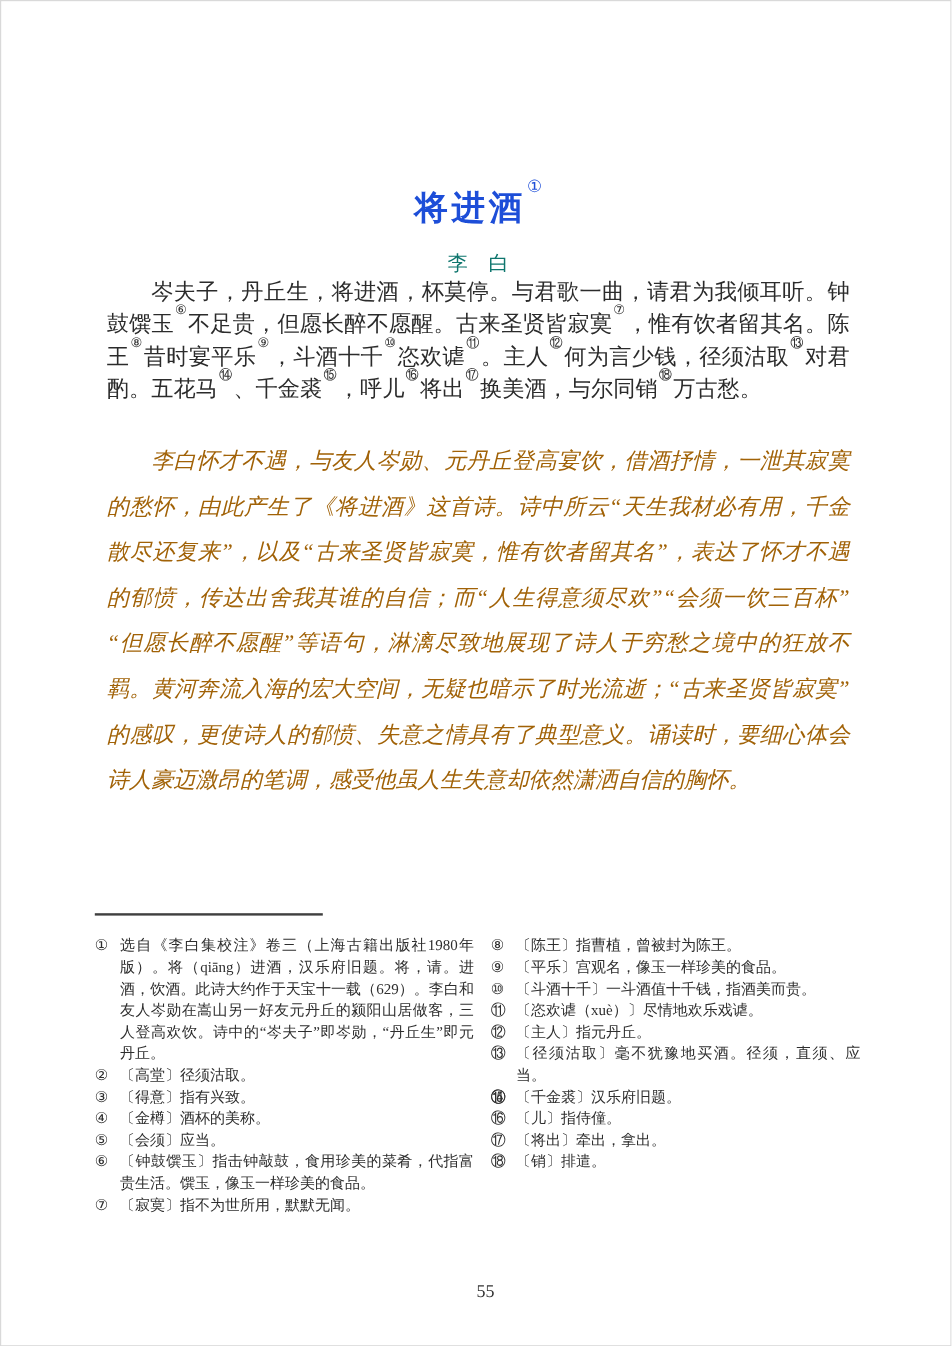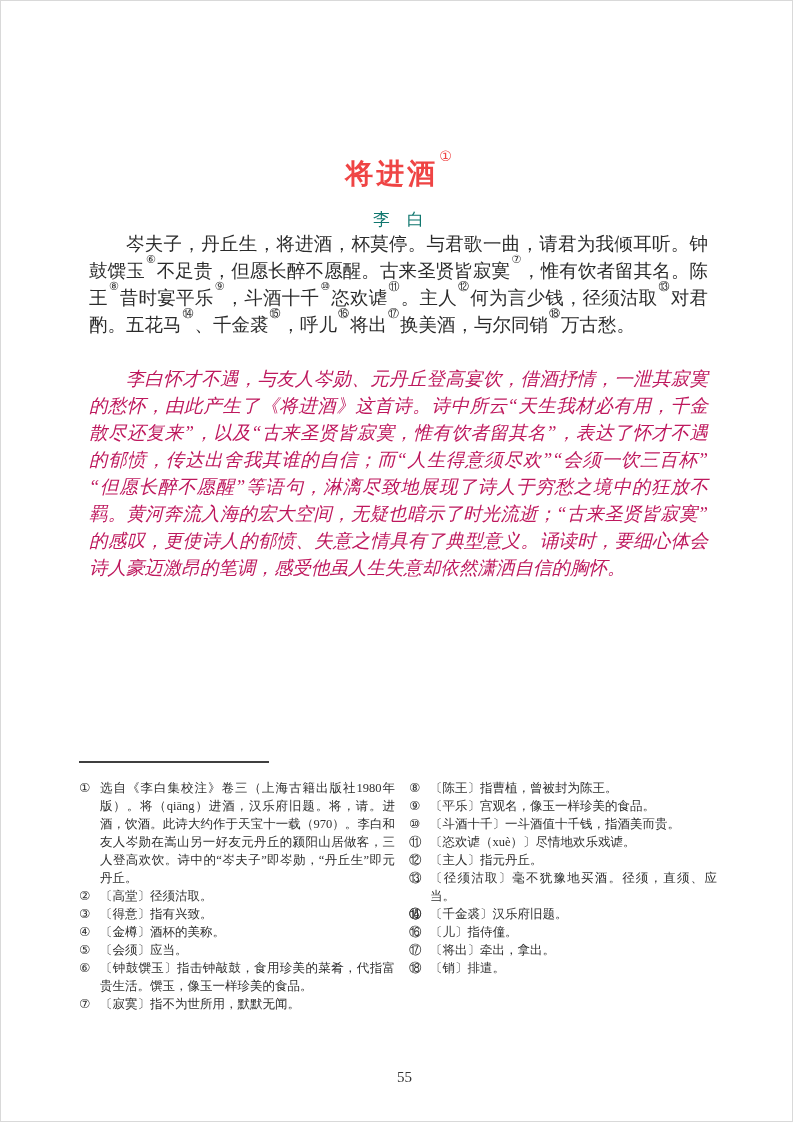--- a/index.html
+++ b/index.html
@@ -19,21 +19,21 @@
     left: 88px;
     width: 619px;
     top: 0;
   }
   .poem-title {
     margin: 148px 0 0 0;
     text-align: center;
     font-size: 28px;
     line-height: 38px;
     font-weight: bold;
-    color: #ef4444;
+    color: #1d4ed8;
     letter-spacing: 3px;
   }
   .title-sup {
     font-family: "DejaVu Sans", sans-serif;
     font-weight: normal;
     font-size: 14px;
     letter-spacing: 0;
     position: relative;
     top: -12px;
     margin-left: 1px;
@@ -59,25 +59,25 @@
     font-size: 11px;
     line-height: 0;
     position: relative;
     top: -7px;
     margin: 0 1px;
     color: #2b2b2b;
   }
   .commentary {
     margin: 27px 0 0 0;
     font-size: 18.5px;
-    line-height: 27px;
+    line-height: 38px;
     text-align: justify;
     text-indent: 2em;
     font-style: italic;
-    color: #be185d;
+    color: #a16207;
   }
   .footnotes {
     position: absolute;
     left: 78px;
     top: 760px;
     width: 638px;
     font-size: 12.5px;
     line-height: 18px;
     color: #2e2e2e;
   }
@@ -128,21 +128,21 @@
     <p class="commentary">李白怀才不遇，与友人岑勋、元丹丘登高宴饮，借酒抒情，一泄其寂寞的愁怀，由此产生了《将进酒》这首诗。诗中所云“天生我材必有用，千金散尽还复来”，以及“古来圣贤皆寂寞，惟有饮者留其名”，表达了怀才不遇的郁愤，传达出舍我其谁的自信；而“人生得意须尽欢”“会须一饮三百杯”“但愿长醉不愿醒”等语句，淋漓尽致地展现了诗人于穷愁之境中的狂放不羁。黄河奔流入海的宏大空间，无疑也暗示了时光流逝；“古来圣贤皆寂寞”的感叹，更使诗人的郁愤、失意之情具有了典型意义。诵读时，要细心体会诗人豪迈激昂的笔调，感受他虽人生失意却依然潇洒自信的胸怀。</p>
   </div>
 
   <div class="footnotes">
     <div class="fn-divider"></div>
     <div class="fn-columns">
 
       <div class="fn-col-left">
         <div class="fn-item">
           <span class="fn-num">①</span>
-          <span class="fn-text">选自《李白集校注》卷三（上海古籍出版社1980年版）。将（qiāng）进酒，汉乐府旧题。将，请。进酒，饮酒。此诗大约作于天宝十一载（970）。李白和友人岑勋在嵩山另一好友元丹丘的颍阳山居做客，三人登高欢饮。诗中的“岑夫子”即岑勋，“丹丘生”即元丹丘。</span>
+          <span class="fn-text">选自《李白集校注》卷三（上海古籍出版社1980年版）。将（qiāng）进酒，汉乐府旧题。将，请。进酒，饮酒。此诗大约作于天宝十一载（629）。李白和友人岑勋在嵩山另一好友元丹丘的颍阳山居做客，三人登高欢饮。诗中的“岑夫子”即岑勋，“丹丘生”即元丹丘。</span>
         </div>
         <div class="fn-item">
           <span class="fn-num">②</span>
           <span class="fn-text">〔高堂〕径须沽取。</span>
         </div>
         <div class="fn-item">
           <span class="fn-num">③</span>
           <span class="fn-text">〔得意〕指有兴致。</span>
         </div>
         <div class="fn-item">

